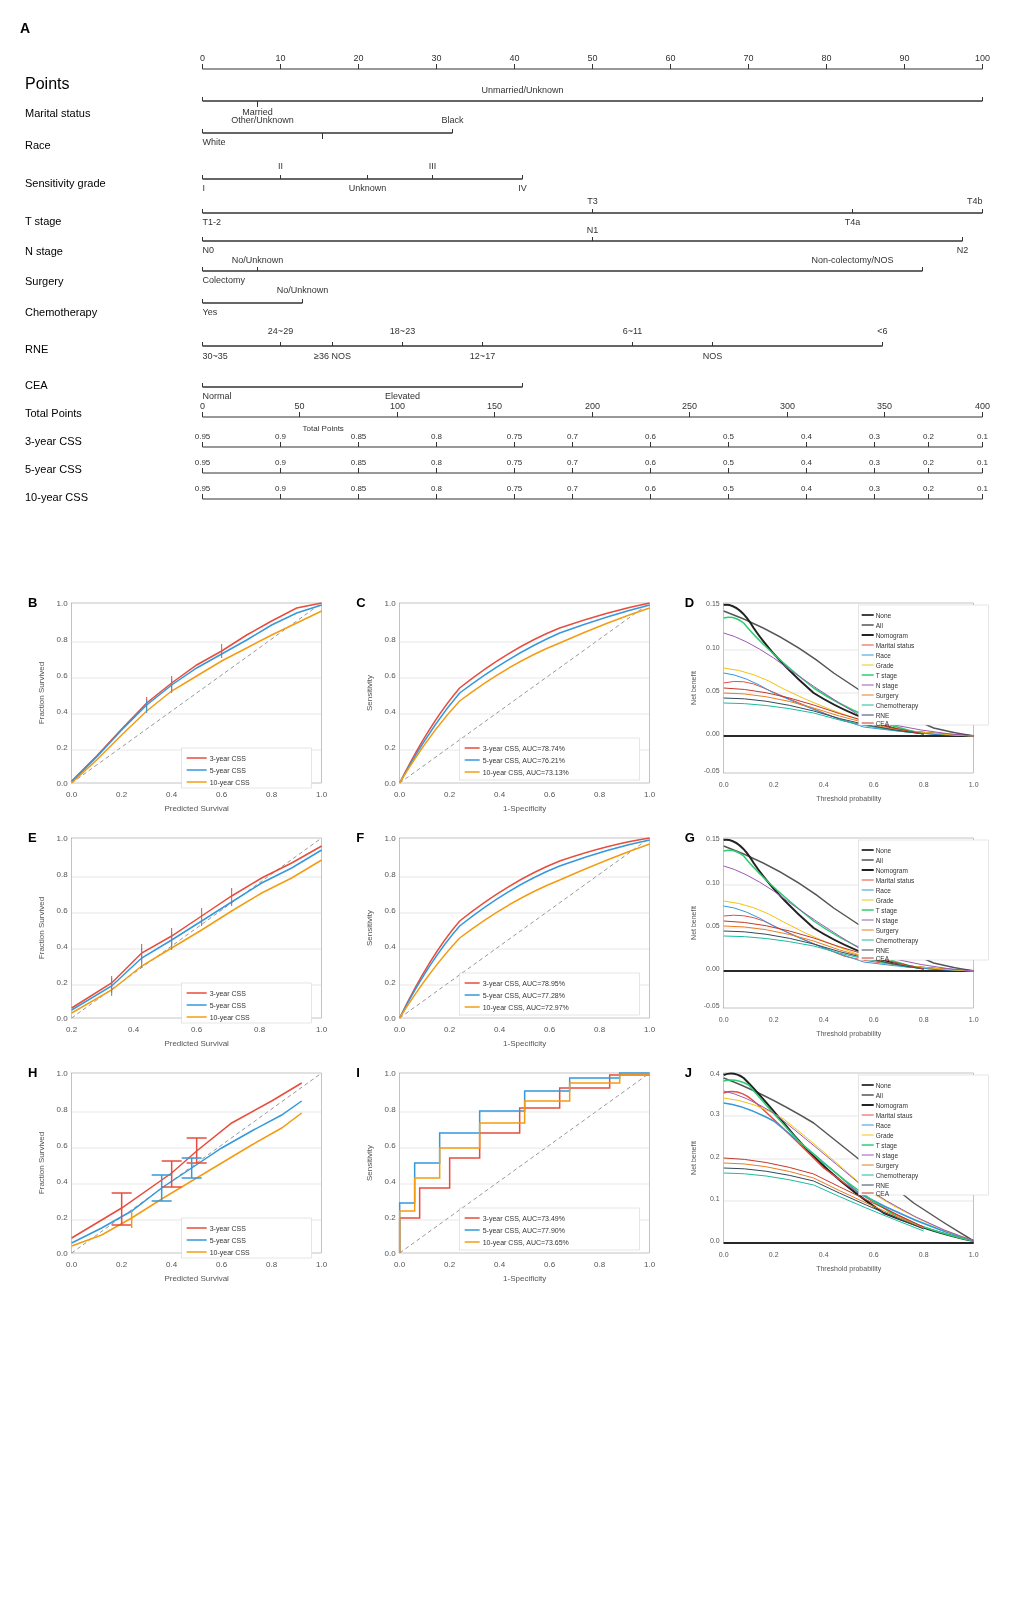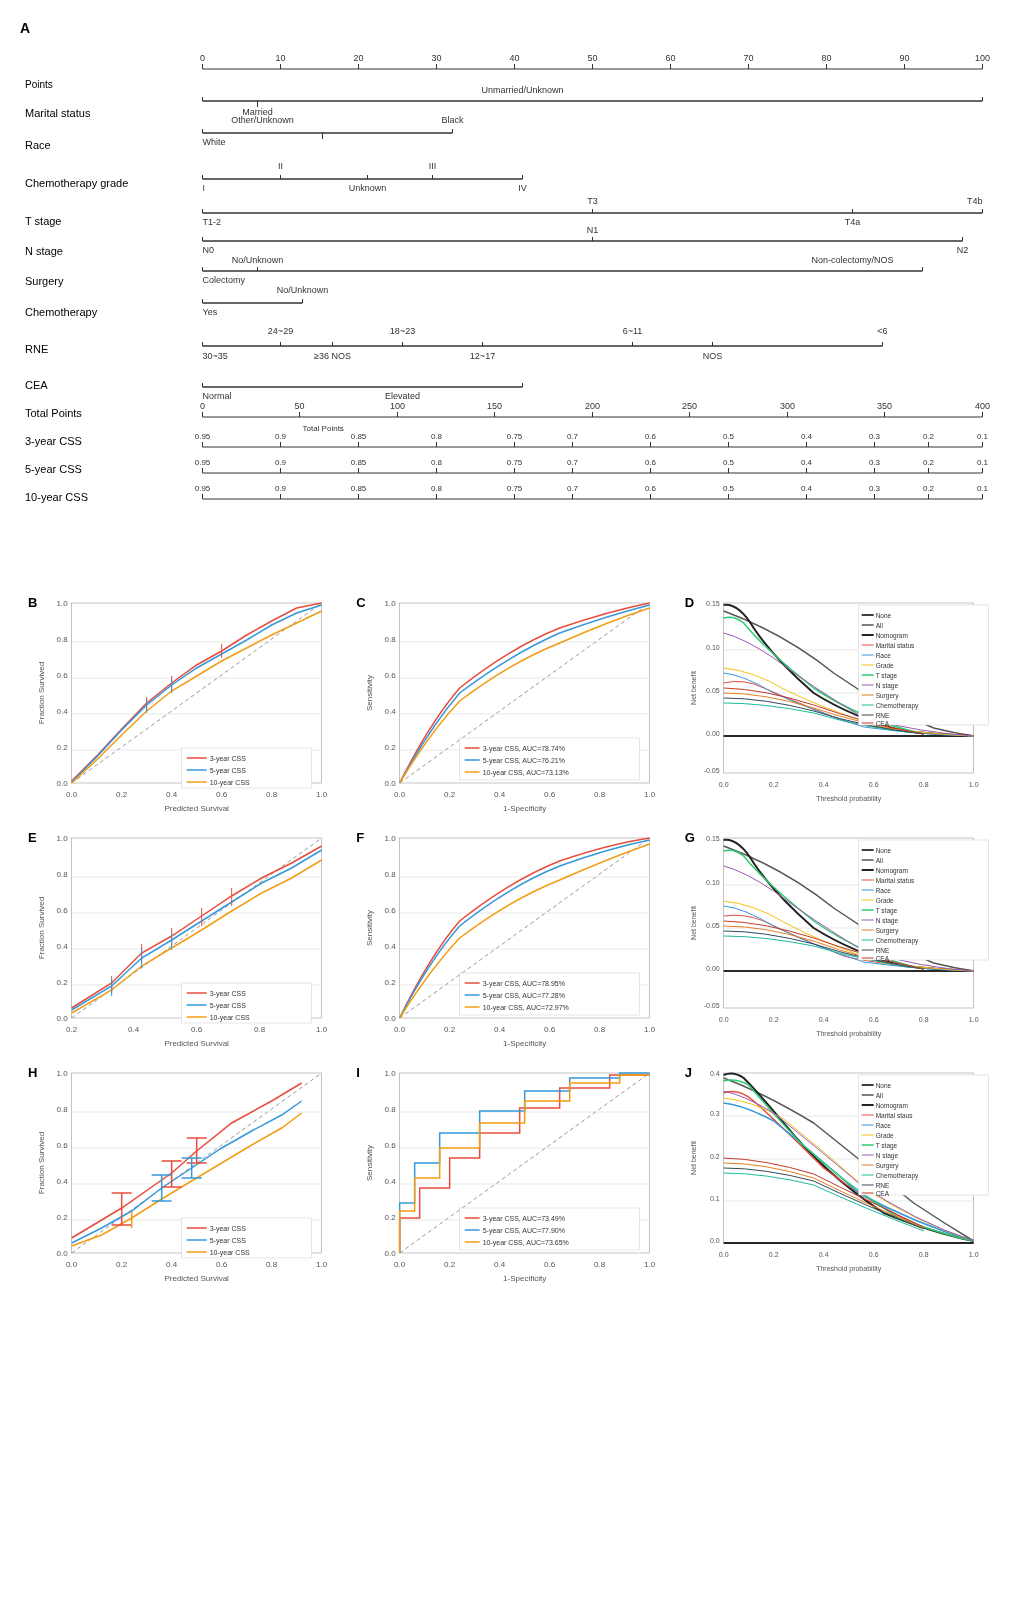--- a/index.html
+++ b/index.html
@@ -64,27 +64,27 @@
 <div class="page">
 
   <div class="panel-a">
     <div class="panel-label">A</div>
 
     <div style="display:flex; width:100%; padding-left:5px;">
 
       <div style="width:160px; flex-shrink:0;">
         <div style="height:30px;"></div>
 
-        <div style="height:26px; display:flex; align-items:center; font-size:10px;">Points</div>
+        <div style="height:26px; display:flex; align-items:center; font-size:16px;">Points</div>
 
         <div style="height:32px; display:flex; align-items:center; font-size:11px;">Marital status</div>
 
         <div style="height:32px; display:flex; align-items:center; font-size:11px;">Race</div>
 
-        <div style="height:44px; display:flex; align-items:center; font-size:11px;">Chemotherapy grade</div>
+        <div style="height:44px; display:flex; align-items:center; font-size:11px;">Sensitivity grade</div>
 
         <div style="height:32px; display:flex; align-items:center; font-size:11px;">T stage</div>
 
         <div style="height:28px; display:flex; align-items:center; font-size:11px;">N stage</div>
 
         <div style="height:32px; display:flex; align-items:center; font-size:11px;">Surgery</div>
 
         <div style="height:30px; display:flex; align-items:center; font-size:11px;">Chemotherapy</div>
 
         <div style="height:44px; display:flex; align-items:center; font-size:11px;">RNE</div>

